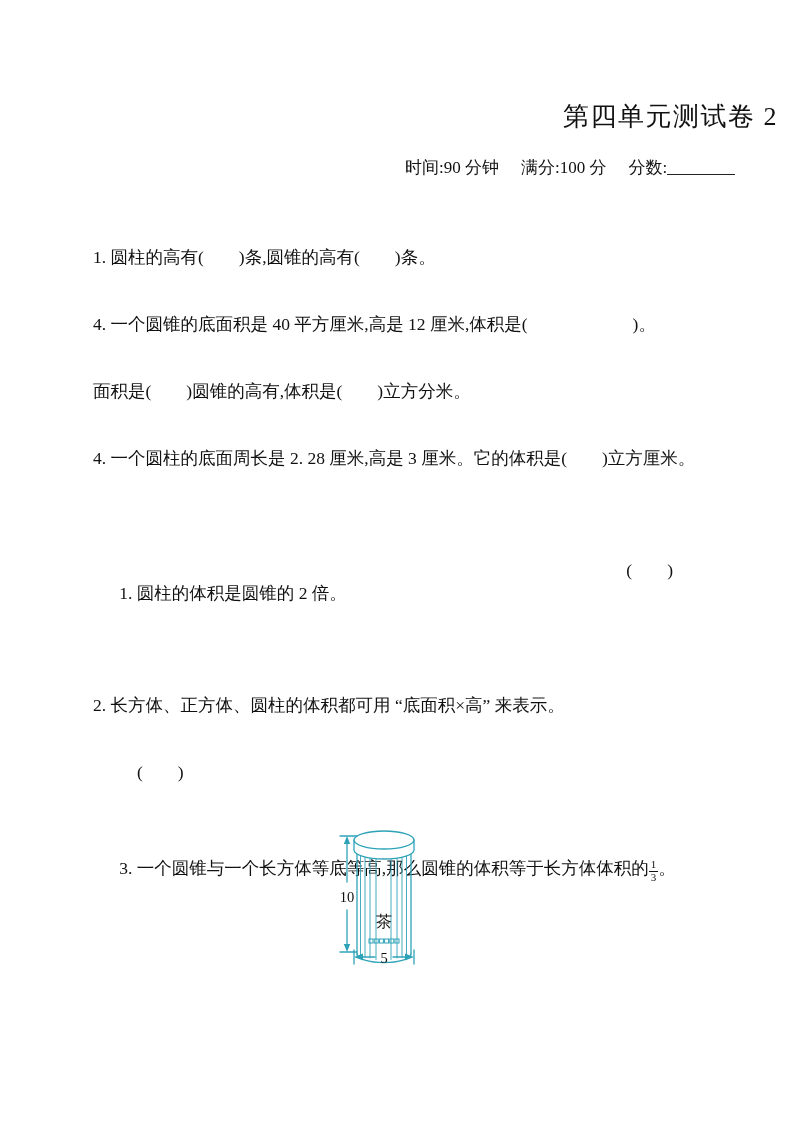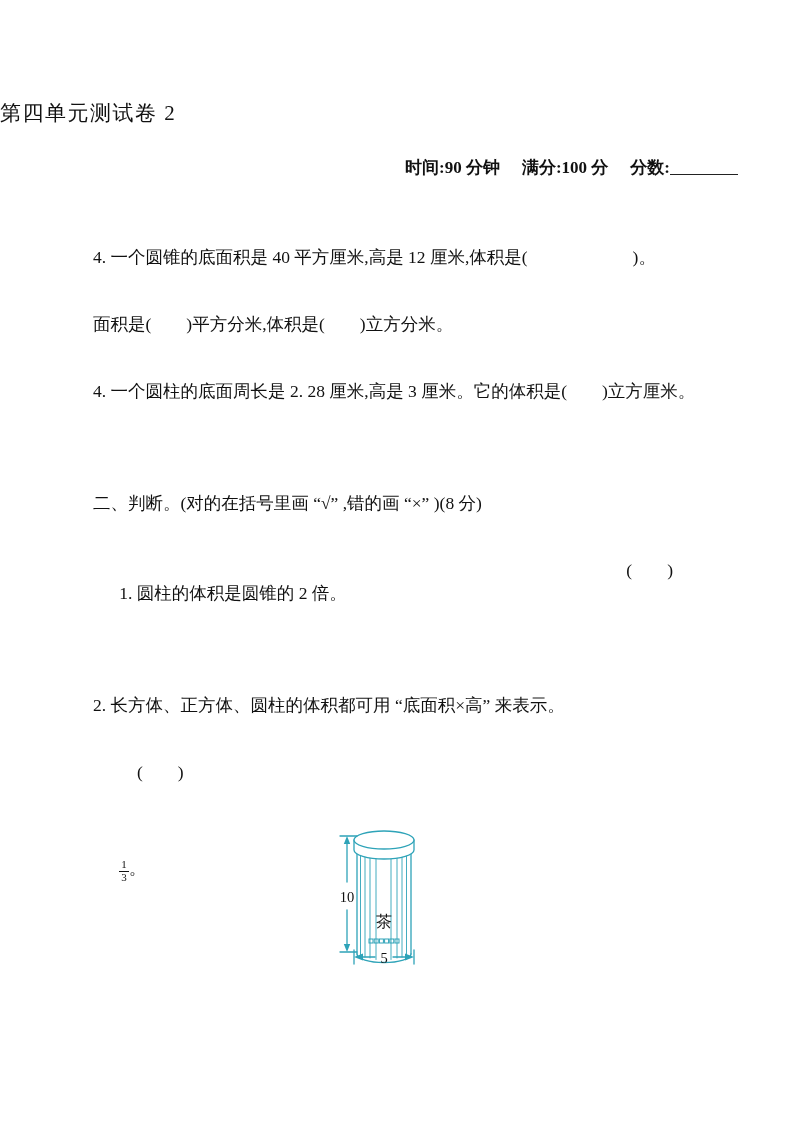--- a/index.html
+++ b/index.html
@@ -3,28 +3,28 @@
 <meta charset="utf-8">
 <style>
   html,body{margin:0;padding:0;}
   body{
     width:793px;height:1122px;background:#ffffff;position:relative;
     font-family:"Liberation Serif", serif;color:#111;
     -webkit-font-smoothing:antialiased;
   }
   .page{position:absolute;inset:0;overflow:hidden;}
   .title{
-    position:absolute;top:99px;left:0;width:778px;text-align:left;
-    font-size:21px;letter-spacing:1.5px;white-space:pre-wrap;
+    position:absolute;top:99px;left:0;width:778px;text-align:right;
+    font-size:26px;letter-spacing:1.5px;white-space:pre-wrap;
   }
   .meta{
     position:absolute;top:136px;left:93px;width:640px;font-size:17px;
     white-space:pre-wrap;
   }
-  .meta .chunk{display:inline-block;margin-right:22px;font-weight:700;}
+  .meta .chunk{display:inline-block;margin-right:22px;font-weight:400;}
   .meta .chunk:last-child{margin-right:0;}
   .score-blank{
     display:inline-block;width:68px;height:15px;
     border-bottom:1.5px solid #222;vertical-align:-2px;
   }
   .content{
     position:absolute;left:93px;top:156px;width:622px;
     font-size:17.5px;line-height:22.4px;white-space:pre-wrap;
   }
   .line{min-height:22.4px;position:relative;}
@@ -48,34 +48,34 @@
 
   <div class="title">第四单元测试卷 2</div>
 
   <div class="meta" style="padding-left:295px;">
     <span class="chunk">时间:90 分钟</span><span class="chunk">满分:100 分</span><span class="chunk"><span>分数:</span><span class="score-blank"></span></span>
   </div>
 
   <div class="content">
 
     
+    <div class="line">1. 圆柱的高有(　　)条,圆锥的高有(　　)条。</div>
     <div class="line">4. 一个圆锥的底面积是 40 平方厘米,高是 12 厘米,体积是(　　　　　　)。</div>
-    <div class="line">面积是(　　)平方分米,体积是(　　)立方分米。</div>
+    <div class="line">面积是(　　)圆锥的高有,体积是(　　)立方分米。</div>
     <div class="line">4. 一个圆柱的底面周长是 2. 28 厘米,高是 3 厘米。它的体积是(　　)立方厘米。</div>
 
     
-    <div class="line">二、判断。(对的在括号里画 “√” ,错的画 “×” )(8 分)</div>
     <div class="line row-flex">
       <span>1. 圆柱的体积是圆锥的 2 倍。</span>
       <span class="bracket-right">(　　)</span>
     </div>
     <div class="line">2. 长方体、正方体、圆柱的体积都可用 “底面积×高” 来表示。</div>
     <div class="line indent44">(　　)</div>
     <div class="line gap-top6">
-      <span class="frac"><span class="num">1</span><span class="den">3</span></span><span>。</span>
+      <span>3. 一个圆锥与一个长方体等底等高,那么圆锥的体积等于长方体体积的</span><span class="frac"><span class="num">1</span><span class="den">3</span></span><span>。</span>
     </div>
     
     
     
 
     
     
     
     
     

